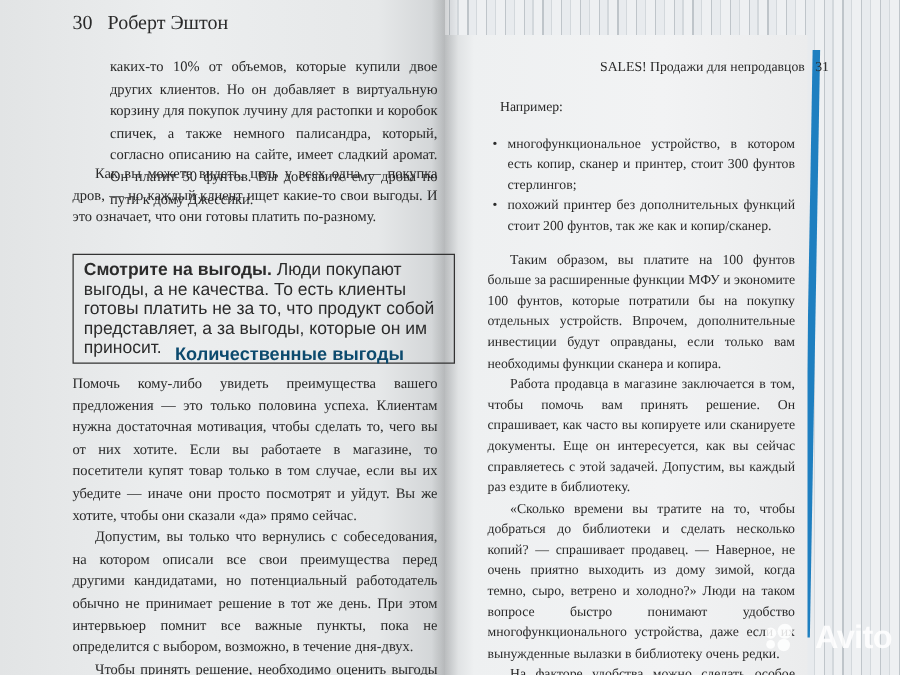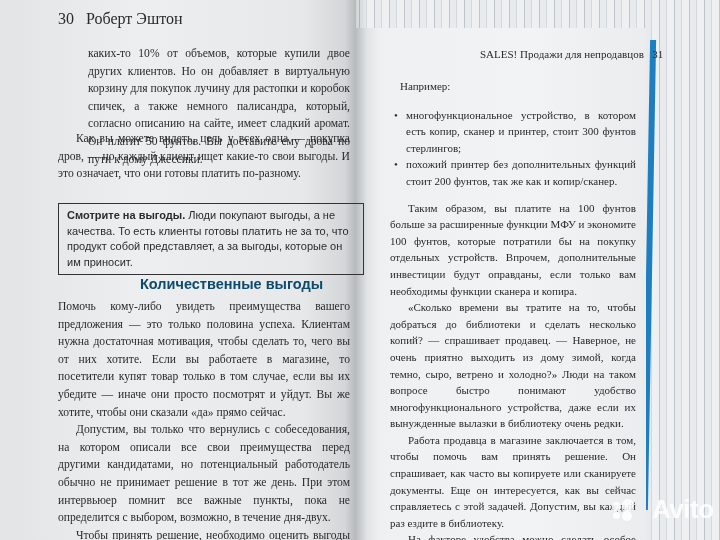--- a/index.html
+++ b/index.html
@@ -12,21 +12,21 @@
   .page-right{position:absolute;left:356px;top:28px;width:290px;height:512px;
     background:linear-gradient(90deg,#d4d7d9 0%,#eef0f1 8%,#f2f3f4 60%,#ebeced 100%);}
   .cover-edge{position:absolute;left:646px;top:40px;width:6px;height:470px;background:#1e7fc0;transform:skewX(-1deg);}
   .spine-shadow{position:absolute;left:345px;top:0;width:22px;height:540px;
     background:linear-gradient(90deg,rgba(0,0,0,0) 0%,rgba(0,0,0,.12) 50%,rgba(0,0,0,0) 100%);}
   .running{position:absolute;font-size:16px;color:#2a2a2a;}
   .txt{position:absolute;font-size:11.6px;line-height:17.6px;}
   .txt p{margin:0;text-align:justify;}
   .ind{text-indent:18px;}
   .callout{position:absolute;left:58px;top:203px;width:288px;padding:4px 8px;
-    border:1.5px solid #333;font-family:"Liberation Sans","DejaVu Sans",sans-serif;font-size:11px;line-height:15.5px;color:#2b2b2b;}
+    border:1.5px solid #333;font-family:"Liberation Sans","DejaVu Sans",sans-serif;font-size:14px;line-height:15.5px;color:#2b2b2b;}
   .callout b{font-weight:bold;}
   .heading{position:absolute;left:140px;top:276px;font-family:"Liberation Sans","DejaVu Sans",sans-serif;
     font-weight:bold;font-size:14.5px;color:#0c4a6e;}
   .bullets{margin:0;padding:0 0 0 16px;list-style:none;}
   .bullets li{position:relative;text-align:justify;}
   .bullets li::before{content:"\2022";position:absolute;left:-12px;}
   .watermark{position:absolute;left:612px;top:494px;font-family:"Liberation Sans","DejaVu Sans",sans-serif;
     font-weight:bold;font-size:26px;color:rgba(255,255,255,.85);letter-spacing:-0.5px;display:flex;align-items:center;gap:18px;}
   .dots{position:relative;width:22px;height:22px;}
   .dots span{position:absolute;border-radius:50%;background:rgba(255,255,255,.85);}
@@ -72,22 +72,22 @@
 </div>
 
 <div class="txt" style="left:400px;top:78px;width:236px;font-size:11px;line-height:16.6px;">
   <p style="margin-bottom:12px;">Например:</p>
   <ul class="bullets" style="margin-left:-10px;">
     <li>многофункциональное устройство, в котором есть копир, сканер и принтер, стоит 300 фунтов стерлингов;</li>
     <li>похожий принтер без дополнительных функций стоит 200 фунтов, так же как и копир/сканер.</li>
   </ul>
   <div style="height:10px;"></div>
   <p class="ind" style="margin-left:-10px;">Таким образом, вы платите на 100 фунтов больше за расширенные функции МФУ и экономите 100 фунтов, которые потратили бы на покупку отдельных устройств. Впрочем, дополнительные инвестиции будут оправданы, если только вам необходимы функции сканера и копира.</p>
+  <p class="ind" style="margin-left:-10px;">Работа продавца в магазине заключается в том, чтобы помочь вам принять решение. Он спрашивает, как часто вы копируете или сканируете документы. Еще он интересуется, как вы сейчас справляетесь с этой задачей. Допустим, вы каждый раз ездите в библиотеку.</p>
   <p class="ind" style="margin-left:-10px;">«Сколько времени вы тратите на то, чтобы добраться до библиотеки и сделать несколько копий? — спрашивает продавец. — Наверное, не очень приятно выходить из дому зимой, когда темно, сыро, ветрено и холодно?» Люди на таком вопросе быстро понимают удобство многофункционального устройства, даже если их вынужденные вылазки в библиотеку очень редки.</p>
-  <p class="ind" style="margin-left:-10px;">Работа продавца в магазине заключается в том, чтобы помочь вам принять решение. Он спрашивает, как часто вы копируете или сканируете документы. Еще он интересуется, как вы сейчас справляетесь с этой задачей. Допустим, вы каждый раз ездите в библиотеку.</p>
   <p class="ind" style="margin-left:-10px;">На факторе удобства можно сделать особое ударение — подчеркнуть количественный аспект дополнительных расходов. Например:</p>
 
 </div>
 
 <div class="watermark">
   <div class="dots">
     <span style="left:0;top:3px;width:9px;height:9px;"></span>
     <span style="left:10px;top:0;width:12px;height:12px;"></span>
     <span style="left:1px;top:13px;width:7px;height:7px;"></span>
     <span style="left:10px;top:12px;width:10px;height:10px;"></span>

